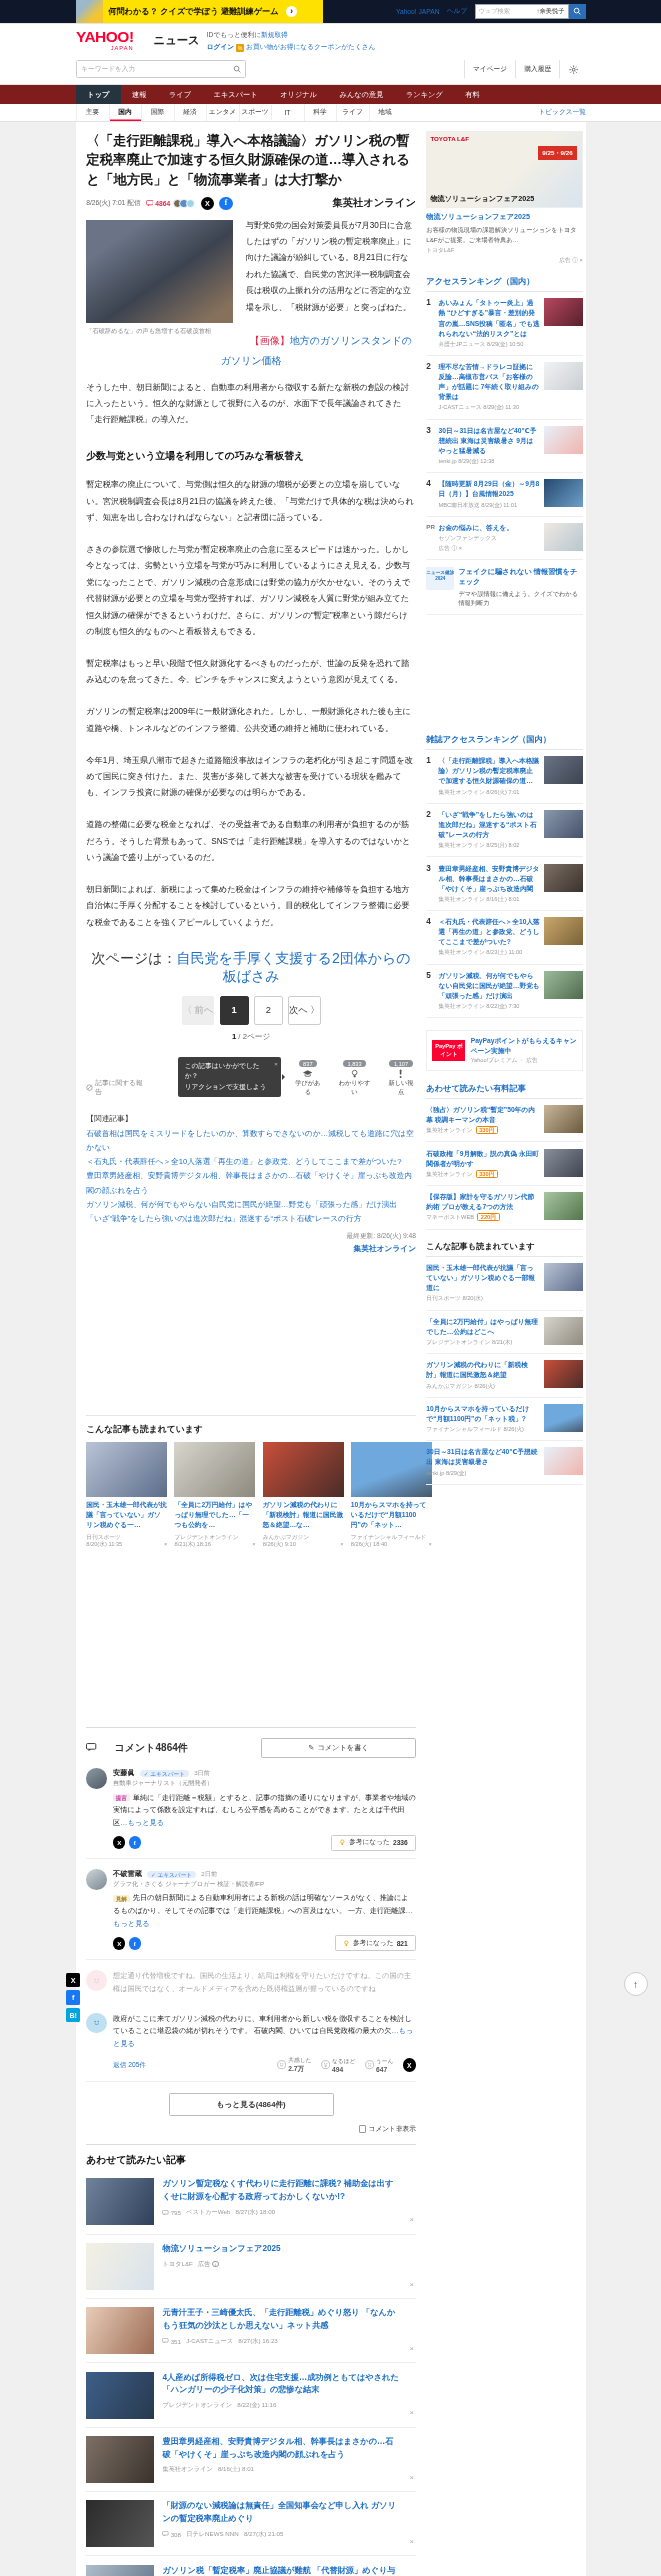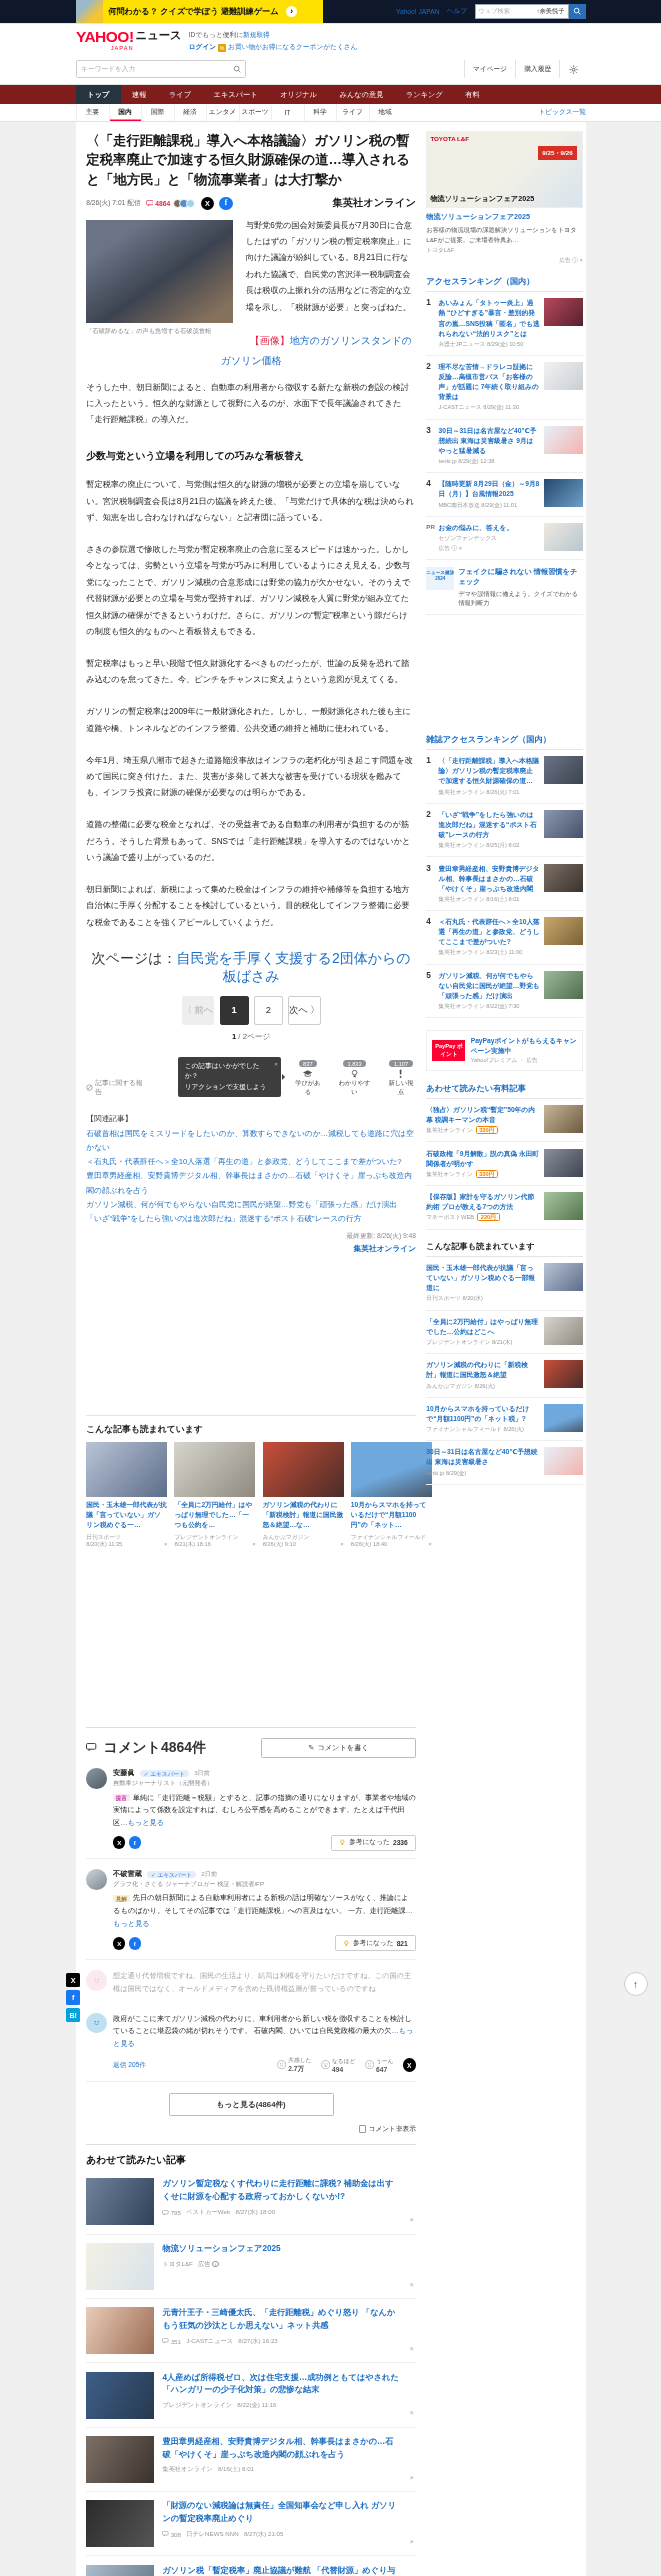--- a/index.html
+++ b/index.html
@@ -16,21 +16,21 @@
   .promo-right { margin-left:auto; display:flex; align-items:center; gap:7.2px; font-size:6.7px; }
   .promo-right .plink { color:#1d6fc4; }
   .websearch { display:flex; align-items:stretch; height:15.5px; }
   .websearch .box { width:94px; border:0.5px solid #9aa7b5; display:flex; align-items:center; justify-content:space-between; padding:0 3.1px; background:#fff; }
   .websearch .ph { color:#aaa; font-size:6.2px; }
   .websearch .trend { color:#333; font-size:6.2px; }
   .websearch .btn { width:17.5px; background:#2a6db8; display:flex; align-items:center; justify-content:center; }
   
   .hdr { background:#fff; padding:5.2px 0 4.1px; }
   .hdr-row { display:flex; align-items:flex-start; gap:7.2px; }
-  .logo { display:flex; align-items:flex-start; gap:2px; }
+  .logo { display:flex; align-items:center; gap:20px; }
   .logo .yj { color:#ff0033; font-weight:bold; font-size:15.5px; letter-spacing:-0.5px; line-height:1; }
   .logo .jp { color:#ff0033; font-size:5.7px; letter-spacing:1px; text-align:right; display:block; }
   .logo .svc { font-size:11.3px; font-weight:bold; color:#222; line-height:1.1; }
   .hdr-links { font-size:6.7px; line-height:1.7; }
   .hdr-links .gray { color:#555; }
   .coupon { display:inline-block; width:8.2px; height:8.2px; background:#e8a000; color:#fff; font-size:5.2px; text-align:center; line-height:8.2px; vertical-align:-1.5px; border-radius:1px; }
   
   .searchrow { background:#fff; border-bottom:0.5px solid #e2e2e2; padding:4.1px 0 6.2px; }
   .searchrow .inner { display:flex; align-items:center; }
   .kw { width:170px; height:17.5px; border:0.5px solid #ccc; border-radius:1.5px; display:flex; align-items:center; justify-content:space-between; padding:0 4.1px; background:#fff; }
@@ -94,21 +94,21 @@
   .cards { display:flex; gap:7.2px; padding-bottom:8.2px; }
   .card { width:81px; }
   .card .th { width:81px; height:55px; background:#c9ccd1; }
   .card .tt { font-size:6.7px; font-weight:bold; line-height:1.5; color:#1d6fc4; margin:3.1px 0 2.1px; }
   .card .ss { font-size:5.7px; color:#999; line-height:1.5; }
   .card .dd { font-size:5.7px; color:#999; display:flex; justify-content:space-between; }
   .gap2 { height:170px; }
   
   .csec { border-top:0.5px solid #ddd; padding-top:9.3px; }
   .chead { display:flex; align-items:center; }
-  .chead .t { font-size:14px; font-weight:bold; display:flex; align-items:center; gap:7px; }
+  .chead .t { font-size:10px; font-weight:bold; display:flex; align-items:center; gap:18px; }
   .cwrite { margin-left:auto; width:155px; height:20.6px; border:0.5px solid #bbb; border-radius:1.5px; display:flex; align-items:center; justify-content:center; gap:3.1px; font-size:7.2px; background:#fff; cursor:pointer; }
   .cmt { display:flex; gap:6.2px; margin-top:10.3px; padding-bottom:7.2px; border-bottom:0.5px solid #eee; }
   .cmt .av { width:20.6px; height:20.6px; border-radius:50%; flex:none; }
   .cmt .body { flex:1; font-size:7.2px; }
   .cname { font-weight:bold; font-size:7.2px; color:#222; }
   .badge { background:#e4eefb; color:#3273dc; font-size:5.7px; border-radius:4.6px; padding:0.5px 4.1px; margin:0 3.1px; }
   .ctime { color:#999; font-size:6.2px; }
   .ctitle { color:#888; font-size:6.2px; margin:1px 0 3.1px; }
   .ctag { font-size:5.7px; font-weight:bold; border-radius:1px; padding:0.5px 2.6px; margin-right:3.1px; }
   .ctag.pink { background:#fbe7f5; color:#c0399e; }

